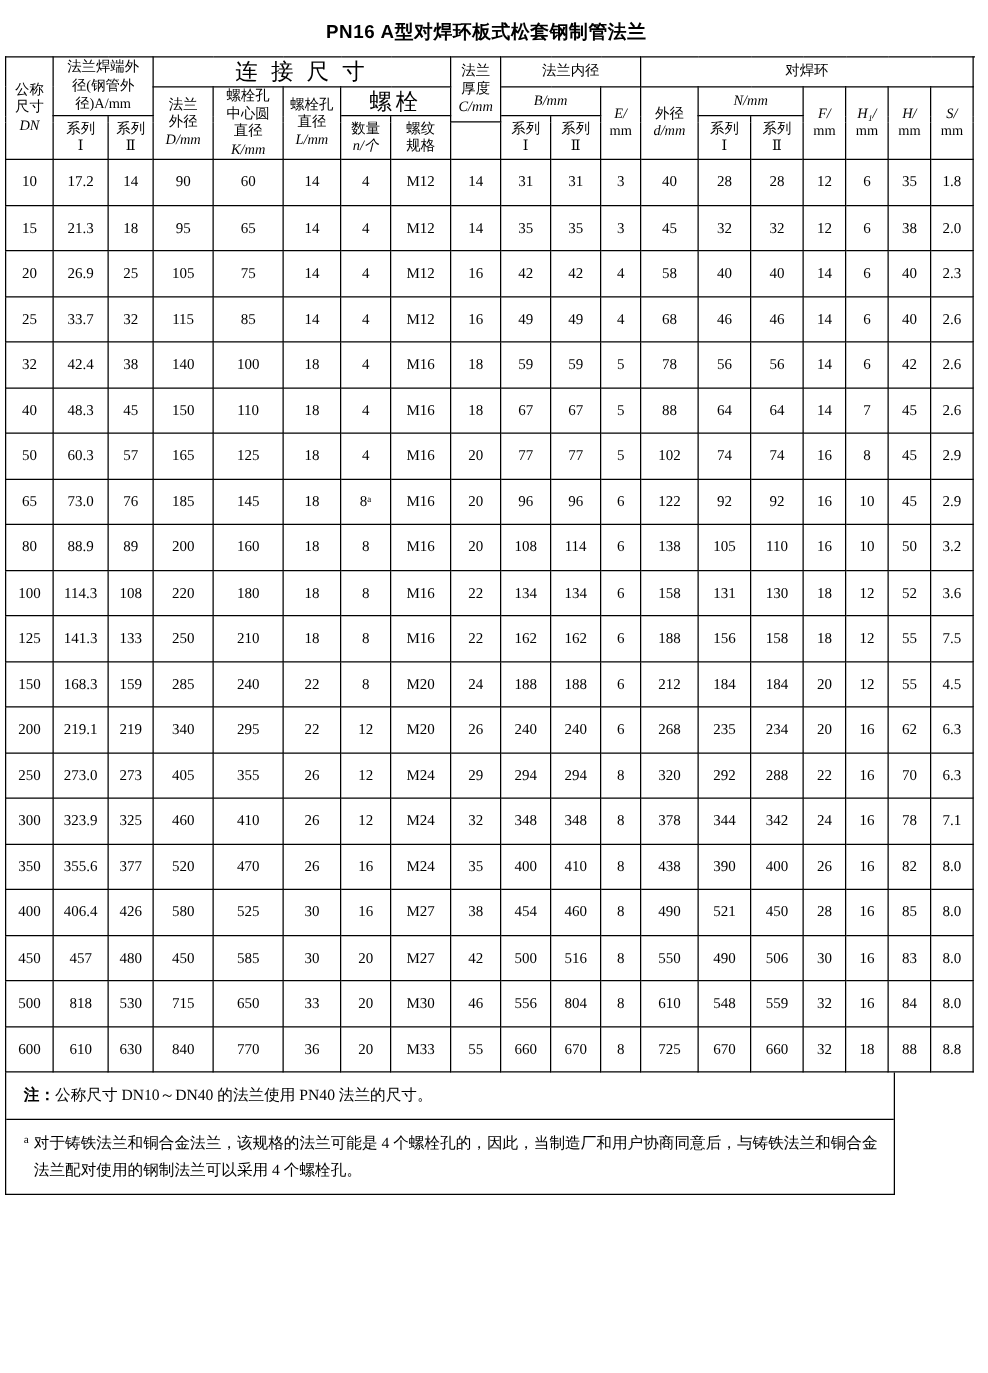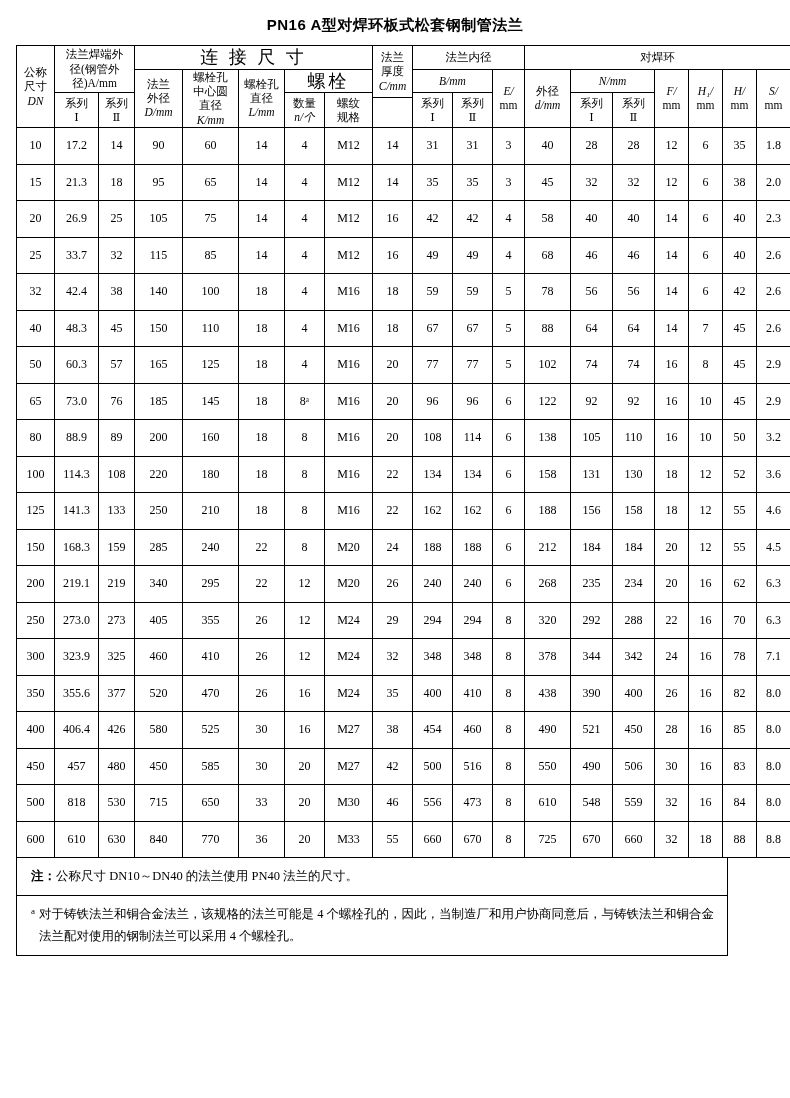--- a/index.html
+++ b/index.html
@@ -9,21 +9,21 @@
   }
   body {
     width: 790px;
     min-height: 1098px;
     font-family: "Liberation Serif", "DejaVu Serif", serif;
     color: #000;
   }
   .page {
     width: 790px;
     box-sizing: border-box;
-    padding: 12px 16px 10px 16px;
+    padding: 12px 16px 10px 4px;
   }
   .doc-title {
     text-align: center;
     font-weight: bold;
     font-size: 15px;
     letter-spacing: 0.5px;
     margin: 4px 0 10px 0;
     font-family: "Liberation Sans", sans-serif;
   }
   table.flange {
@@ -433,21 +433,21 @@
           <td>22</td>
           <td>162</td>
           <td>162</td>
           <td>6</td>
           <td>188</td>
           <td>156</td>
           <td>158</td>
           <td>18</td>
           <td>12</td>
           <td>55</td>
-          <td>4.6</td>
+          <td>7.5</td>
         </tr>
         <tr>
           <td>150</td>
           <td>168.3</td>
           <td>159</td>
           <td>285</td>
           <td>240</td>
           <td>22</td>
           <td>8</td>
           <td>M20</td>
@@ -593,21 +593,21 @@
           <td>500</td>
           <td>818</td>
           <td>530</td>
           <td>715</td>
           <td>650</td>
           <td>33</td>
           <td>20</td>
           <td>M30</td>
           <td>46</td>
           <td>556</td>
-          <td>473</td>
+          <td>804</td>
           <td>8</td>
           <td>610</td>
           <td>548</td>
           <td>559</td>
           <td>32</td>
           <td>16</td>
           <td>84</td>
           <td>8.0</td>
         </tr>
         <tr>

